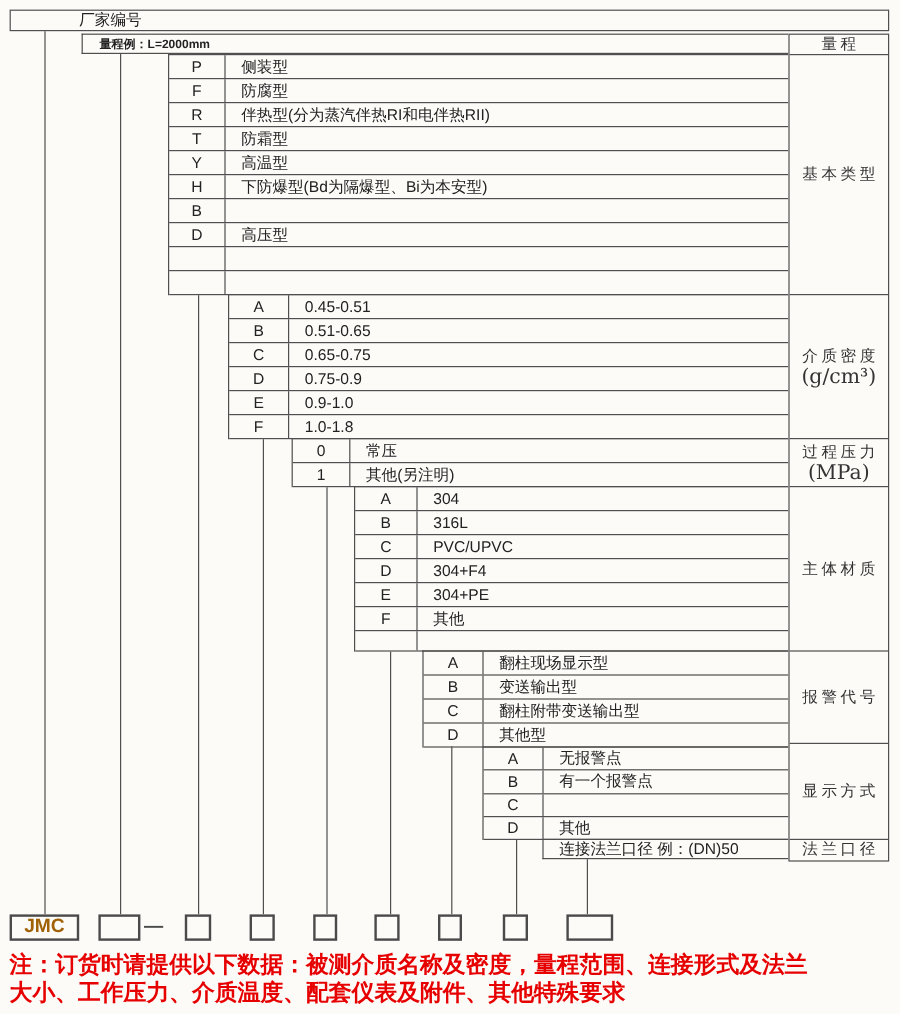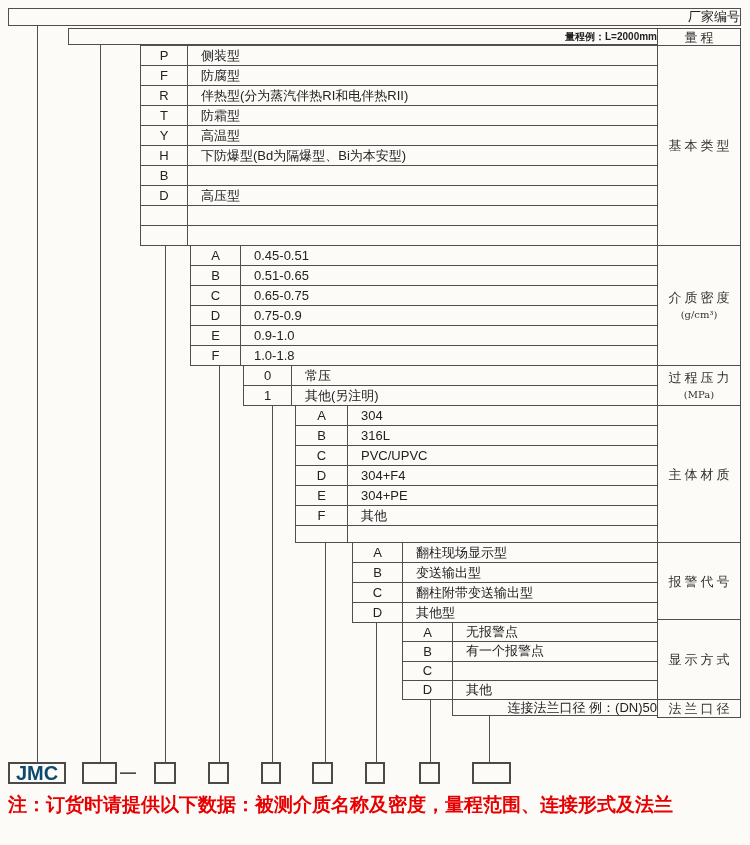--- a/index.html
+++ b/index.html
@@ -5,21 +5,21 @@
   * { margin:0; padding:0; box-sizing:border-box; }
   html,body { background:#ffffff; }
   .sheet{
     position:relative; width:750px; height:845px;
     background:#fcfbf8;
     font-family:"Liberation Sans", sans-serif;
     color:#222;
     overflow:hidden;
   }
   
-  .abs{ position:absolute;justify-content:flex-end; }
+  .abs{ position:absolute; }
   .obox{ border:1px solid #4f4f4f; }
   
   .manufacturer{ left:8px; top:8px; width:733px; height:18px;
     display:flex; align-items:center; font-size:13px; }
   .manufacturer span{ padding-left:57px; }
   
   .range-row{ left:68px; top:28px; width:589px; height:17px;
     border:1px solid #4f4f4f; border-right:none;
     display:flex; align-items:center; font-size:10px;font-weight:bold; }
   .range-row span{ padding-left:14px; }
@@ -39,27 +39,27 @@
     display:flex; align-items:center; font-size:13px; }
   .flange-row span{ padding-left:13px; white-space:nowrap; }
   
   .label-col{ left:657px; top:28px; width:84px;
     border:1px solid #4f4f4f; background:#fcfbf8; }
   .label-box{ display:flex; flex-direction:column; align-items:center; justify-content:center;
     border-bottom:1px solid #4f4f4f;
     font-family:"DejaVu Serif", serif; font-size:13px; color:#333;
     letter-spacing:3px; text-indent:3px; line-height:17px; text-align:center; }
   .label-box:last-child{ border-bottom:none; }
-  .label-box .unit{ letter-spacing:0; text-indent:0; font-size:10px; }
+  .label-box .unit{ letter-spacing:0; text-indent:0; font-size:17px; }
   
   .vline{ position:absolute; width:1px; background:#4f4f4f; }
   
   .mbox{ position:absolute; top:762px; height:22px; border:2px solid #4a4a4a; background:#fcfbf8; }
   .jmc{ left:8px; width:58px; display:flex; align-items:center; justify-content:center;
-    font-weight:bold; font-size:20px; color:#0c4a6e; }
+    font-weight:bold; font-size:16px; color:#a16207; }
   .dash{ position:absolute; left:117px; top:762px; width:22px; height:22px;
     display:flex; align-items:center; justify-content:center;
     font-weight:bold; color:#4a4a4a; font-size:16px; }
   
   .note{ position:absolute; left:8px; top:793px; width:738px;
     color:#e60000; font-weight:bold; font-size:19px; line-height:23px; }
 </style>
 </head>
 <body>
 
@@ -271,15 +271,16 @@
   <div class="mbox" style="left:154px; width:22px;"></div>
   <div class="mbox" style="left:208px; width:21px;"></div>
   <div class="mbox" style="left:261px; width:20px;"></div>
   <div class="mbox" style="left:312px; width:21px;"></div>
   <div class="mbox" style="left:365px; width:20px;"></div>
   <div class="mbox" style="left:419px; width:21px;"></div>
   <div class="mbox" style="left:472px; width:39px;"></div>
 
   <div class="note">
     <div>注：订货时请提供以下数据：被测介质名称及密度，量程范围、连接形式及法兰</div>
+    <div>大小、工作压力、介质温度、配套仪表及附件、其他特殊要求</div>
   </div>
 
 </div>
 
 </body></html>

